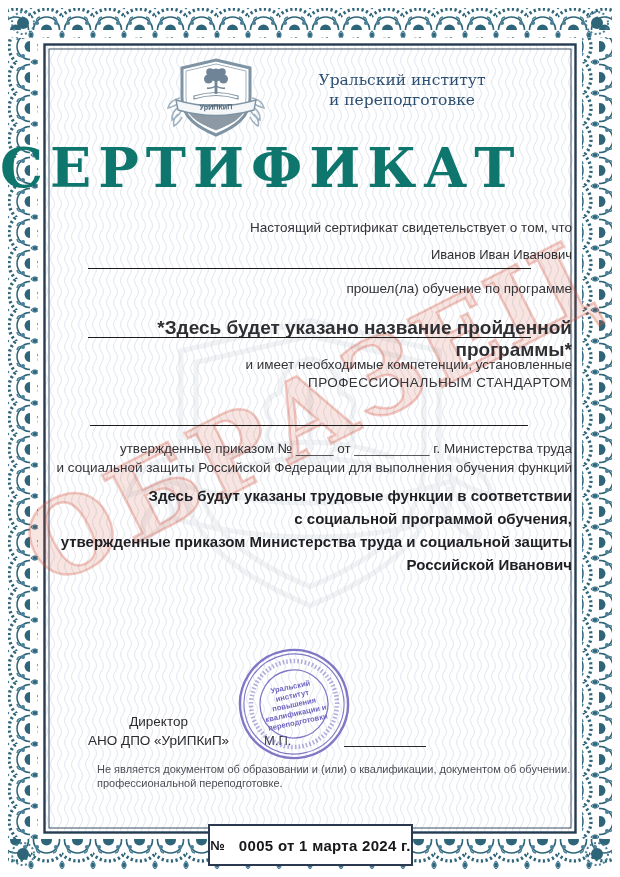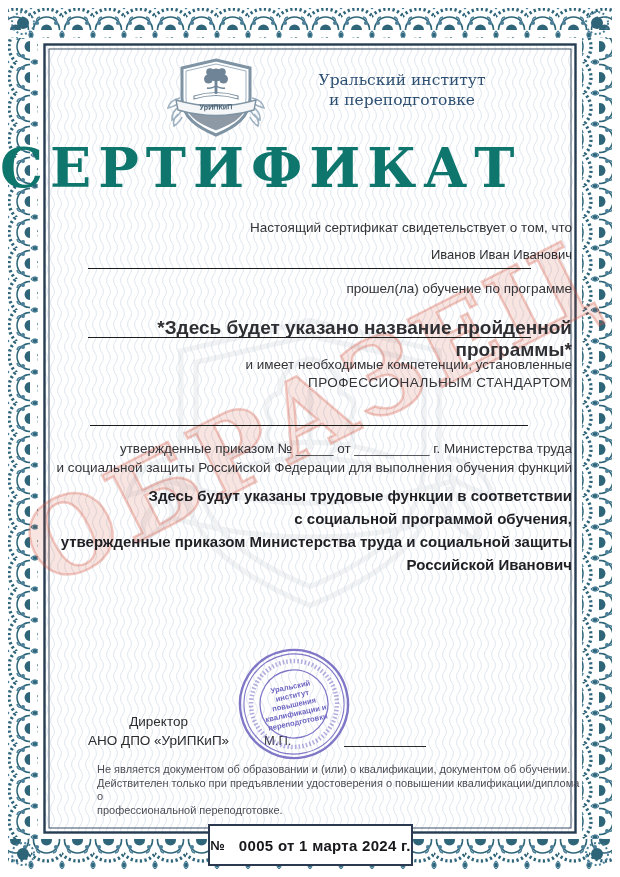--- a/index.html
+++ b/index.html
@@ -220,21 +220,20 @@
 
     <div class="director">
       <div>Директор</div>
       <div>АНО ДПО «УрИПКиП»</div>
     </div>
     <div class="mp">М.П.</div>
     <div class="sig-line"></div>
 
     <div class="disclaimer">
       <div>Не является документом об образовании и (или) о квалификации, документом об обучении.</div>
-      <div>Действителен только при предъявлении удостоверения о повышении квалификации/диплома о</div>
       <div>профессиональной переподготовке.</div>
     </div>
 
     <div class="number-box">
       <span class="num-label">№</span>
       <span class="num-value">0005 от 1 марта 2024 г.</span>
     </div>
 
   </div>
 </div>

